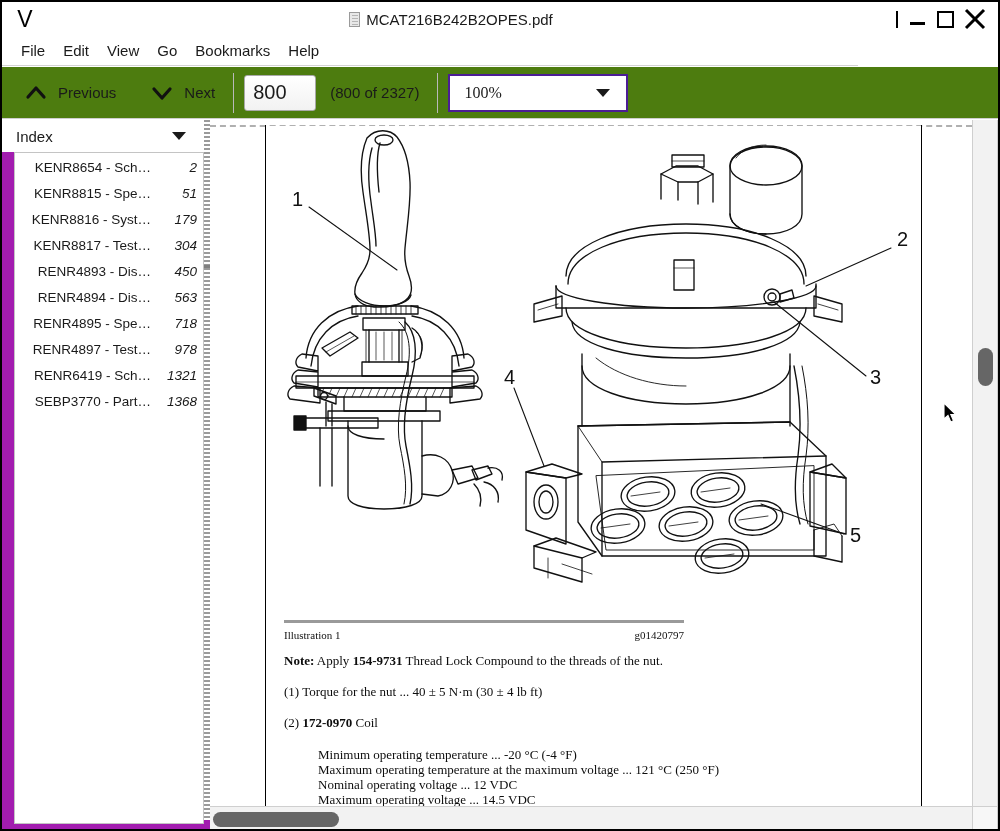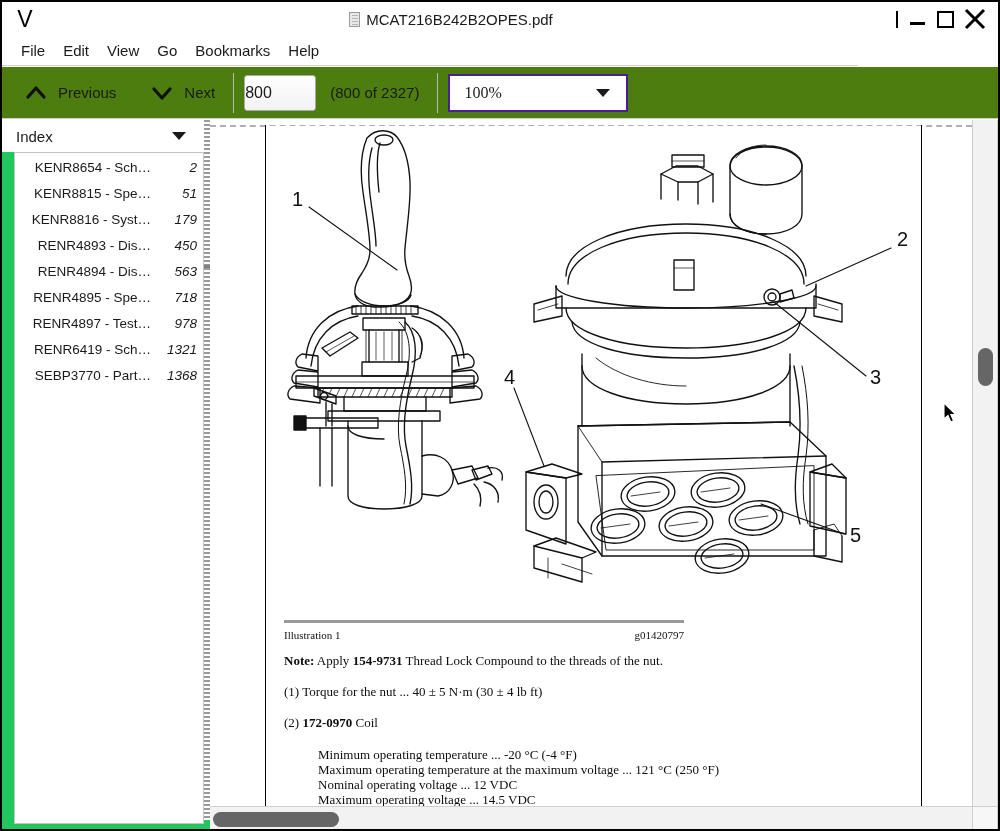--- a/index.html
+++ b/index.html
@@ -114,22 +114,22 @@
   .tb-sep {
     width: 1px; height: 40px; background: #b9b9b9;
     margin: 0 10px;
   }
   .page-input {
     width: 72px; height: 36px;
     border: 1px solid #a9a9a9;
     border-radius: 3px;
     background: linear-gradient(#ffffff, #f2f2f2);
     font-family: "Liberation Sans", sans-serif;
-    font-size: 16px; color: #1a1a1a;
-    padding: 0 0;
+    font-size: 20px; color: #1a1a1a;
+    padding: 0 8px;
     outline: none;
   }
   .page-of {
     font-size: 15px; color: #1a1a1a;
     margin-left: 14px; white-space: nowrap;
   }
   .zoom-box {
     position: relative;
     width: 180px; height: 38px;
     border: 2px solid #4c1d95;
@@ -151,21 +151,21 @@
   .content {
     position: absolute; left: 0; top: 118px;
     width: 996px; height: 711px;
     background: #ffffff;
   }
 
   
   .sidebar {
     position: absolute; left: 0; top: 0;
     width: 232px; height: 711px;
-    background: #22c55e;
+    background: #a21caf;
   }
   .sidebar-header {
     height: 32px;
     display: flex; align-items: center;
     padding: 0 10px 0 14px;
     background: #ffffff;
   }
   .sidebar-title { font-size: 15px; color: #1a1a1a; flex: 1; }
   .sb-caret {
     width: 0; height: 0;
@@ -406,20 +406,24 @@
           <span class="idx-label">KENR8654 - Sch…</span>
           <span class="idx-page">2</span>
         </div>
         <div class="index-row">
           <span class="idx-label">KENR8815 - Spe…</span>
           <span class="idx-page">51</span>
         </div>
         <div class="index-row">
           <span class="idx-label">KENR8816 - Syst…</span>
           <span class="idx-page">179</span>
+        </div>
+        <div class="index-row">
+          <span class="idx-label">KENR8817 - Test…</span>
+          <span class="idx-page">304</span>
         </div>
         <div class="index-row">
           <span class="idx-label">RENR4893 - Dis…</span>
           <span class="idx-page">450</span>
         </div>
         <div class="index-row">
           <span class="idx-label">RENR4894 - Dis…</span>
           <span class="idx-page">563</span>
         </div>
         <div class="index-row">

